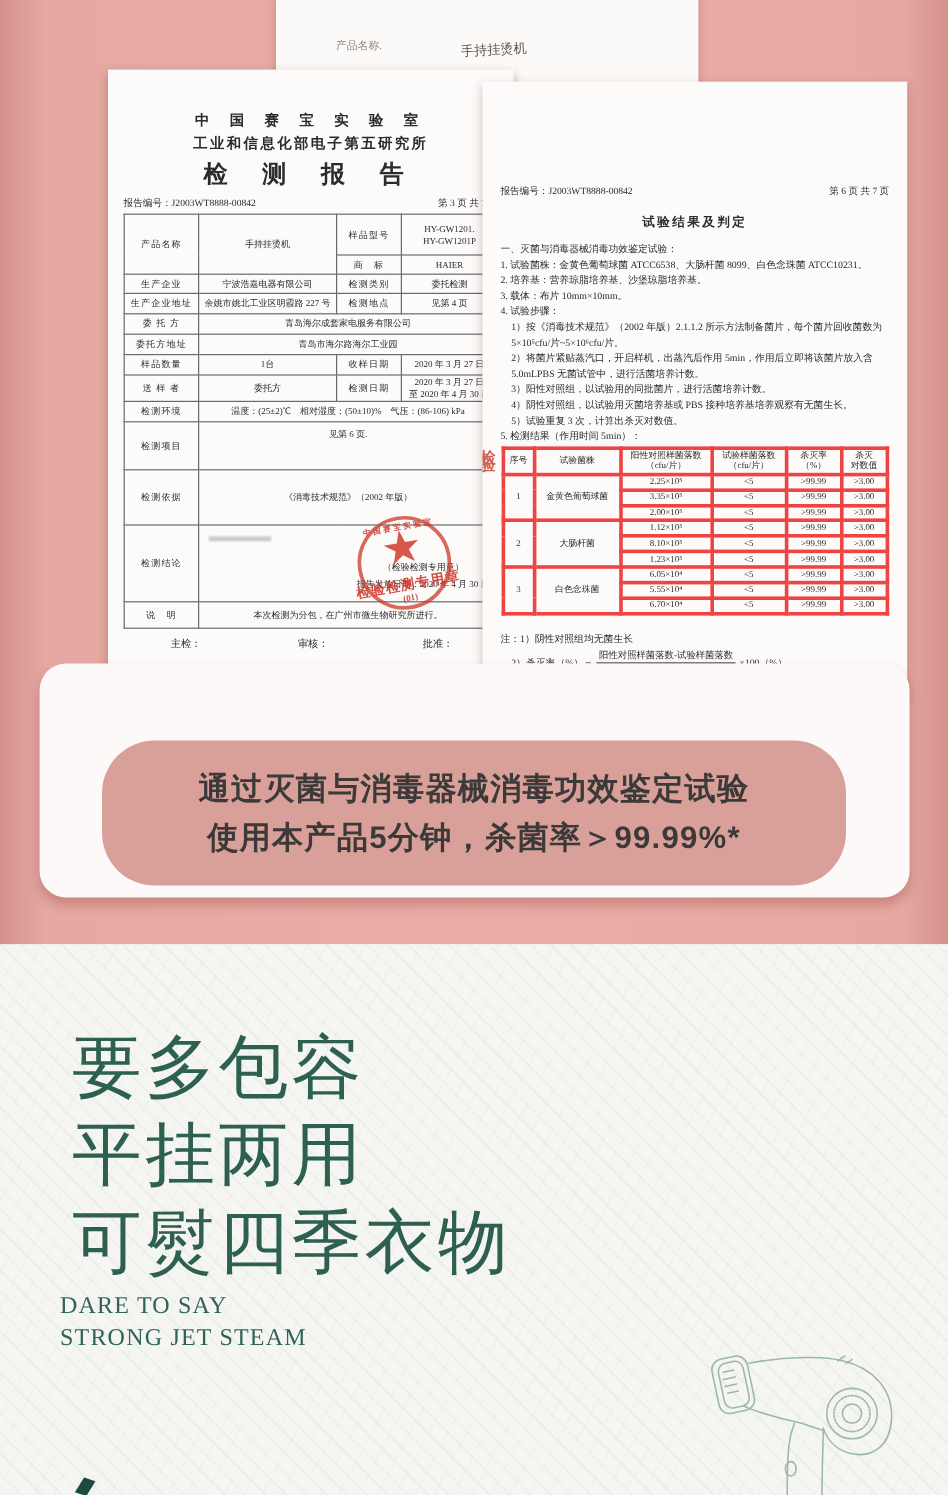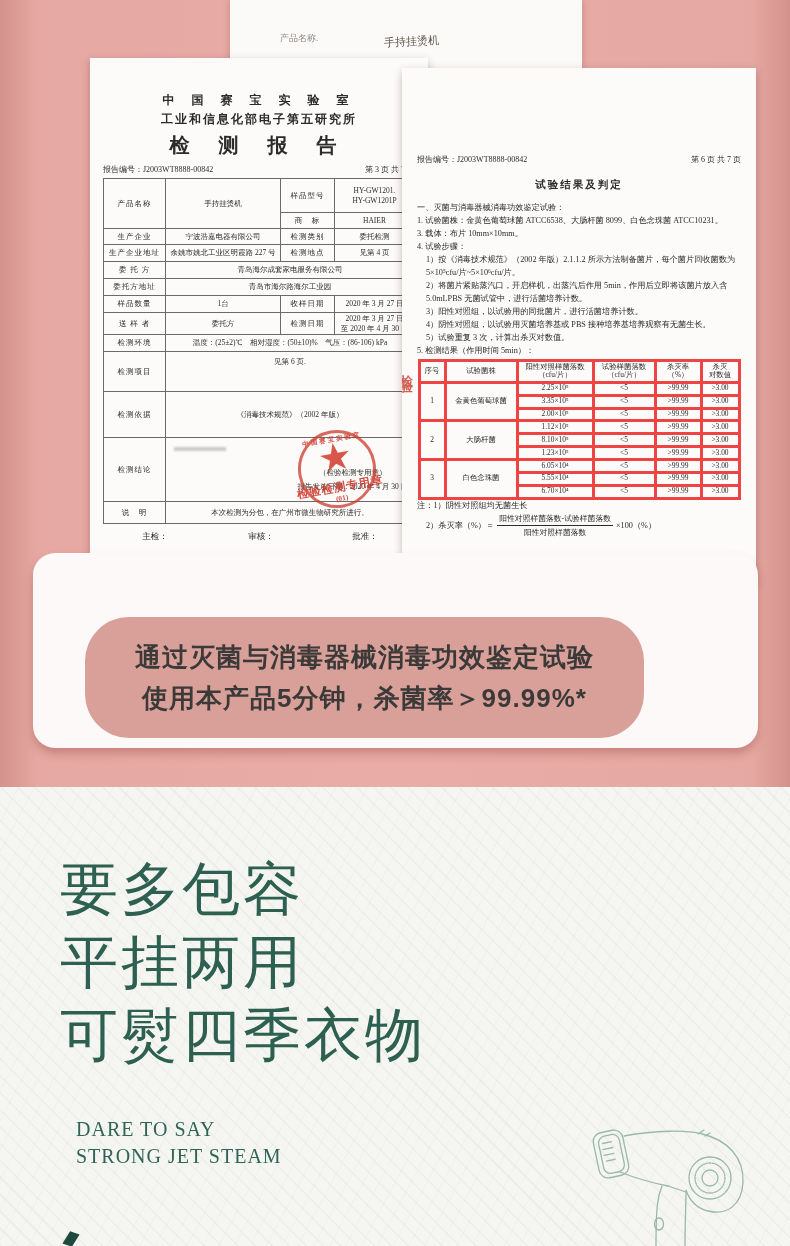--- a/index.html
+++ b/index.html
@@ -47,39 +47,39 @@
            writing-mode:vertical-rl;font-size:12px;letter-spacing:4px;filter:blur(.3px);}
   
   .rr-meta{display:flex;justify-content:space-between;font-size:8px;margin-top:86px;}
   .rr-title{text-align:center;font-weight:bold;font-size:10.5px;letter-spacing:2px;margin-top:13px;}
   .rr-par{font-size:8.2px;line-height:13px;margin-top:9px;}
   .rr-par div{white-space:normal;}
   .ind{padding-left:9px;}
   table.res{border-collapse:collapse;width:98%;margin:2px auto 0;table-layout:fixed;font-size:7.4px;}
   table.res td,table.res th{border:3px solid #ef4444;text-align:center;font-weight:normal;
                             padding:0.5px 1px;line-height:1.2;}
-  .notes{font-size:8.2px;margin-top:0;font-family:Liberation Serif, serif;}
+  .notes{font-size:8.2px;margin-top:14px;font-family:Liberation Serif, serif;}
   .formula{display:flex;align-items:center;margin-top:2px;padding-left:9px;font-size:8.2px;}
   .frac{display:inline-flex;flex-direction:column;text-align:center;margin:0 3px;font-size:7.8px;}
   .frac .num{border-bottom:1px solid #2b2b2b;padding:0 2px 1px;}
   .frac .den{padding-top:1px;}
   
   .white-card{position:absolute;left:33px;top:553px;width:725px;height:195px;background:#fcf9f8;
               border-radius:22px;box-shadow:0 6px 9px rgba(150,70,64,.35);}
-  .banner{position:absolute;left:85px;top:617px;width:559px;height:121px;border-radius:44px;
+  .banner{position:absolute;left:85px;top:617px;width:620px;height:121px;border-radius:44px;
           background:#d9a09a;display:flex;flex-direction:column;justify-content:center;align-items:center;
           color:#3c3a39;font-size:26px;font-weight:600;letter-spacing:1px;line-height:41px;}
   
   .sec-cream{position:absolute;left:0;top:787px;width:790px;height:459px;background-color:#f5f5f2;
     background-image:repeating-linear-gradient(45deg,rgba(208,210,203,.20) 0 1.5px,transparent 1.5px 12px),
                      repeating-linear-gradient(-62deg,rgba(214,214,209,.16) 0 1px,transparent 1px 14px);}
   .headline{position:absolute;left:60px;top:66px;color:#2d6051;font-family:"Liberation Serif",serif;
             font-weight:normal;font-size:58px;line-height:73px;letter-spacing:3px;}
-  .sub-en{position:absolute;left:76px;top:288px;color:#2f6457;font-family:"Liberation Serif",serif;
-          font-size:20px;line-height:27px;letter-spacing:1px;margin-top:41px;}
+  .sub-en{position:absolute;left:50px;top:288px;color:#2f6457;font-family:"Liberation Serif",serif;
+          font-size:20px;line-height:27px;letter-spacing:1px;}
   .steamer{position:absolute;left:550px;top:313px;width:240px;height:146px;}
   .steamer path,.steamer rect,.steamer circle,.steamer ellipse{fill:none;stroke:#9ab8ac;stroke-width:1.3;
           stroke-linejoin:round;stroke-linecap:round;}
   .tiny-mark{position:absolute;left:66px;top:445px;width:10px;height:14px;background:#1d4a3e;
              transform:rotate(18deg) skewX(-14deg);}
 </style>
 </head>
 <body>
 
 <div class="page">
@@ -225,20 +225,21 @@
 
     <div class="doc doc-right">
       <div class="rr-meta">
         <span>报告编号：J2003WT8888-00842</span>
         <span>第 6 页 共 7 页</span>
       </div>
       <div class="rr-title">试验结果及判定</div>
       <div class="rr-par">
         <div>一、灭菌与消毒器械消毒功效鉴定试验：</div>
         <div>1. 试验菌株：金黄色葡萄球菌 ATCC6538、大肠杆菌 8099、白色念珠菌 ATCC10231。</div>
+        <div>2. 培养基：营养琼脂培养基、沙堡琼脂培养基。</div>
         <div>3. 载体：布片 10mm×10mm。</div>
         <div>4. 试验步骤：</div>
         <div class="ind">1）按《消毒技术规范》（2002 年版）2.1.1.2 所示方法制备菌片，每个菌片回收菌数为 5×10⁵cfu/片~5×10⁶cfu/片。</div>
         <div class="ind">2）将菌片紧贴蒸汽口，开启样机，出蒸汽后作用 5min，作用后立即将该菌片放入含 5.0mLPBS 无菌试管中，进行活菌培养计数。</div>
         <div class="ind">3）阳性对照组，以试验用的同批菌片，进行活菌培养计数。</div>
         <div class="ind">4）阴性对照组，以试验用灭菌培养基或 PBS 接种培养基培养观察有无菌生长。</div>
         <div class="ind">5）试验重复 3 次，计算出杀灭对数值。</div>
         <div>5. 检测结果（作用时间 5min）：</div>
       </div>
       <table class="res">

